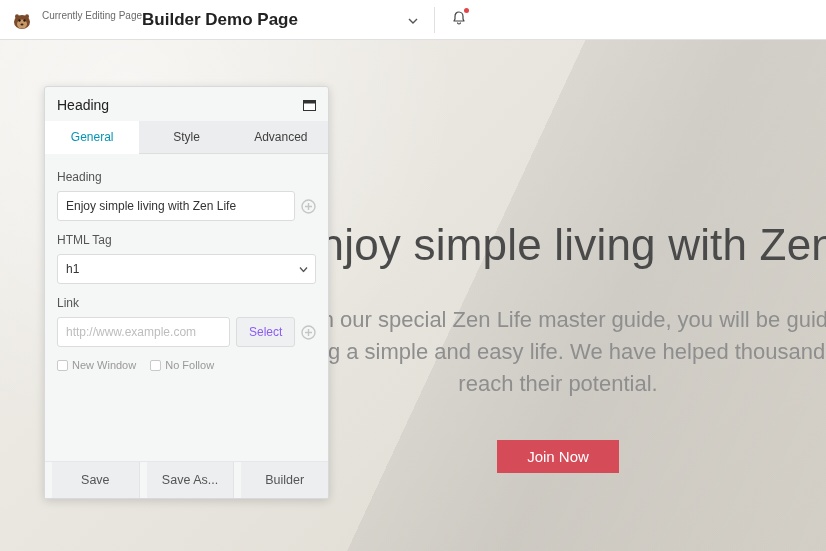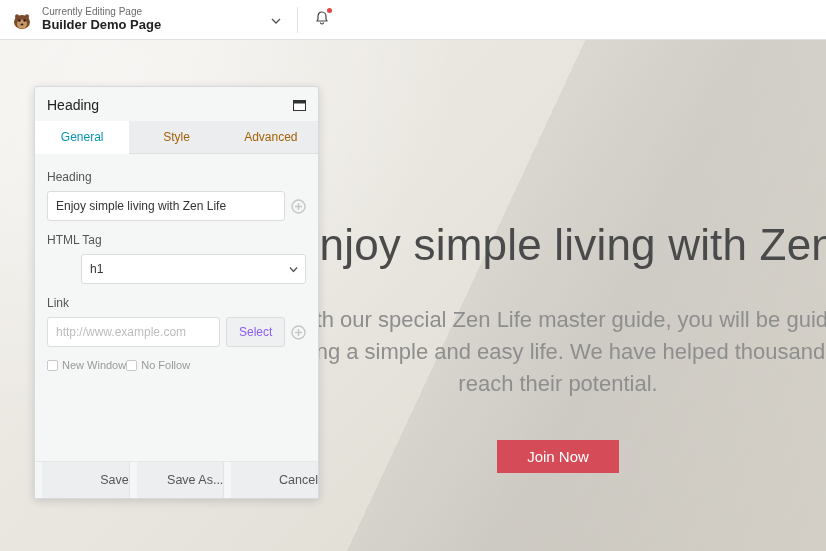--- a/index.html
+++ b/index.html
@@ -20,23 +20,23 @@
       border-bottom: 1px solid #e0e0e0;
       position: relative;
       z-index: 5;
     }
     .logo {
       width: 24px;
       height: 24px;
       margin-right: 8px;
     }
     .logo svg { width: 100%; height: 100%; }
-    .page-info { flex-direction: column; display: flex; line-height: 1.15; }
+    .page-info { flex-direction: row; display: flex; line-height: 1.15; }
     .page-info .editing { font-size: 10px; color: #6a6a6a; }
-    .page-info .title { font-size: 13px; font-weight: 700; color: #222; }
+    .page-info .title { font-size: 17px; font-weight: 700; color: #222; }
     .chevron {
       margin-left: 110px;
       color: #555;
       font-size: 12px;
       cursor: pointer;
     }
     .divider-v {
       width: 1px; height: 26px; background: #e0e0e0;
       margin: 0 16px;
     }
@@ -104,21 +104,21 @@
       border: none;
       padding: 8px 30px;
       font-size: 15px;
       cursor: pointer;
       position: relative;
     }
     
     .panel {
       position: absolute;
       top: 86px;
-      left: 34px;
+      left: 44px;
       width: 285px;
       background: #f5f6f6;
       border: 1px solid #d8d9da;
       border-radius: 3px;
       box-shadow: 0 2px 10px rgba(0,0,0,0.15);
       z-index: 10;
       display: flex;
       flex-direction: column;
     }
     .panel-header {
@@ -140,21 +140,21 @@
       display: flex;
       border-bottom: 1px solid #dedede;
       background: #ecedee;
       justify-content: center;
     }
     .tab {
       flex: 1;
       text-align: center;
       font-size: 12px;
       padding: 9px 0;
-      color: #a16207;
+      color: #404040;
       cursor: pointer;
       background: #ecedee;
     }
     .tab.active {
       background: #fff;
       color: #0694b5;
       border-bottom: 1px solid #fff;
       margin-bottom: -1px;
     }
     .panel-body {
@@ -187,21 +187,20 @@
     .plus {
       width: 15px; height: 15px;
       color: #c5c5c5;
       cursor: pointer;
       flex-shrink: 0;
     }
     .plus svg { width: 100%; height: 100%; }
     .select-wrap {
       position: relative;
       flex: 1;
-      margin-left: 34px;
     }
     .select-input {
       width: 100%;
       background: #fff;
       border: 1px solid #dcdcdc;
       border-radius: 3px;
       padding: 7px 8px;
       font-size: 12px;
       color: #333;
       cursor: pointer;
@@ -219,20 +218,21 @@
       background: #eff0f1;
       border: 1px solid #dcdcdc;
       border-radius: 3px;
       padding: 7px 12px;
       font-size: 12px;
       color: #8b5cf6;
       cursor: pointer;
     }
     .check-row {
       display: flex;
+      gap: 14px;
       margin-top: 2px;
     }
     .check-item {
       display: flex;
       align-items: center;
       gap: 4px;
       font-size: 11px;
       color: #999;
       cursor: pointer;
     }
@@ -242,21 +242,21 @@
       border-radius: 2px;
       background: #fff;
     }
     .panel-footer {
       display: flex;
       background: #f5f6f6;
       border-top: 1px solid #e6e7e8;
     }
     .footer-btn {
       flex: 1;
-      text-align: right;
+      text-align: center;
       font-size: 12.5px;
       color: #555;
       padding: 11px 0;
       background: #eceeef;
       border: none;
       cursor: pointer;
       border-right: 1px solid #e2e3e4;
       margin-left: 7px;
     }
     .footer-btn:last-child { border-right: none; }
@@ -365,15 +365,15 @@
       <label class="check-item">
         <span class="checkbox"></span>
         <span>No Follow</span>
       </label>
     </div>
   </div>
 
   <div class="panel-footer">
     <button class="footer-btn">Save</button>
     <button class="footer-btn">Save As...</button>
-    <button class="footer-btn">Cancel</button>
+    <button class="footer-btn">Builder</button>
   </div>
 </div>
 
 </body></html>

